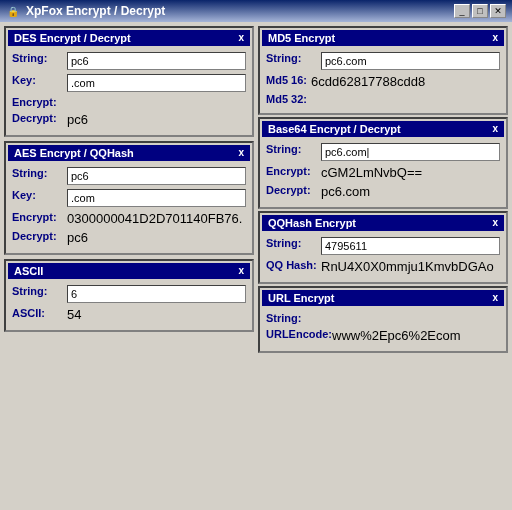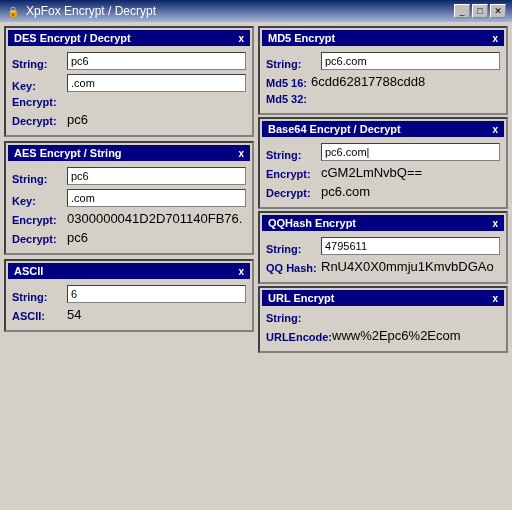--- a/index.html
+++ b/index.html
@@ -28,21 +28,21 @@
     .title-icon {
       width: 16px;
       height: 16px;
       display: flex;
       align-items: center;
       justify-content: center;
       font-size: 10px;
     }
     .title-text {
       font-size: 12px;
-      font-weight: normal;
+      font-weight: bold;
     }
     .title-buttons {
       display: flex;
       gap: 2px;
     }
     .title-btn {
       width: 16px;
       height: 14px;
       background: #c0c0c0;
       border: 1px solid #888;
@@ -83,36 +83,36 @@
       background: #d4d0c8;
       padding: 2px;
     }
     .panel-header {
       background: #000080;
       color: white;
       font-weight: bold;
       font-size: 11px;
       padding: 2px 6px;
       display: flex;
-      align-items: center;
+      align-items: flex-start;
       justify-content: space-between;
       margin-bottom: 4px;
     }
     .panel-close {
       color: white;
       font-size: 10px;
       cursor: pointer;
       font-weight: bold;
     }
     .panel-body {
       padding: 2px 4px;
     }
     .field-row {
       display: flex;
-      align-items: flex-end;
+      align-items: flex-start;
       margin-bottom: 4px;
     }
     .field-label {
       color: #000080;
       font-weight: bold;
       min-width: 55px;
       font-size: 11px;
     }
     .field-input {
       flex: 1;
@@ -178,21 +178,21 @@
         </div>
         <div class="field-row">
           <span class="field-label">Decrypt:</span>
           <span class="field-value">pc6</span>
         </div>
       </div>
     </div>
 
     <div class="panel">
       <div class="panel-header">
-        <span>AES  Encrypt / String</span>
+        <span>AES  Encrypt / QQHash</span>
         <span class="panel-close">x</span>
       </div>
       <div class="panel-body">
         <div class="field-row">
           <span class="field-label">String:</span>
           <input class="field-input" value="pc6" style="">
         </div>
         <div class="field-row">
           <span class="field-label">Key:</span>
           <input class="field-input" value=".com" style="">

